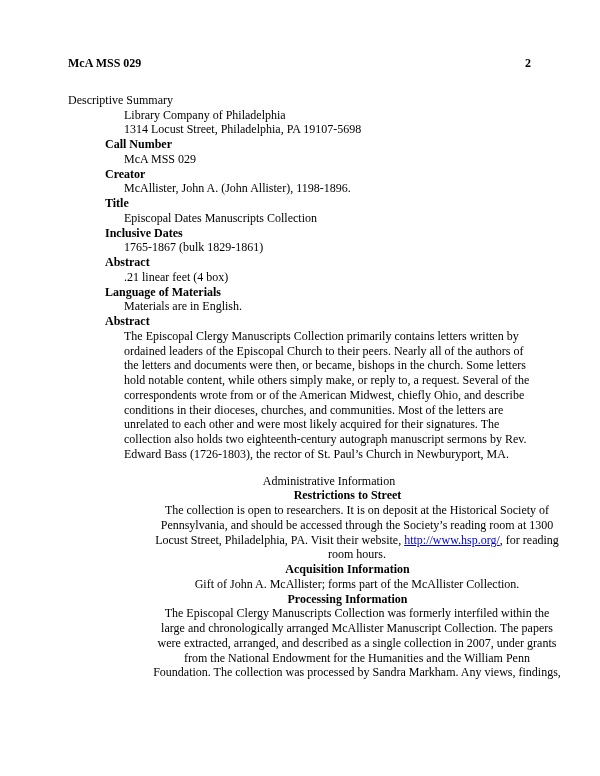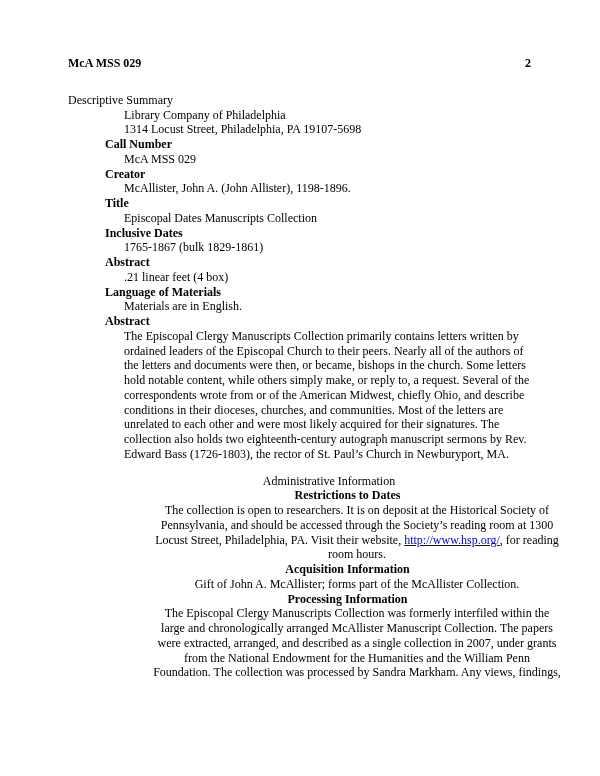--- a/index.html
+++ b/index.html
@@ -92,21 +92,21 @@
 unrelated to each other and were most likely acquired for their signatures. The
 collection also holds two eighteenth-century autograph manuscript sermons by Rev.
 Edward Bass (1726-1803), the rector of St. Paul’s Church in Newburyport, MA.</div>
     </div>
   </section>
 
   <section class="sec sec2">
     <h2 class="sec-h">Administrative Information</h2>
 
     <div class="field">
-      <div class="f-label">Restrictions to Dates</div>
+      <div class="f-label">Restrictions to Street</div>
       <div class="f-value"><span>The collection is open to researchers. It is on deposit at the Historical Society of
 Pennsylvania, and should be accessed through the Society’s reading room at 1300
 Locust Street, Philadelphia, PA. Visit their website, </span><a class="lnk" href="#">http://www.hsp.org/</a><span>, for reading
 room hours.</span></div>
     </div>
 
     <div class="field">
       <div class="f-label">Acquisition Information</div>
       <div class="f-value">Gift of John A. McAllister; forms part of the McAllister Collection.</div>
     </div>

